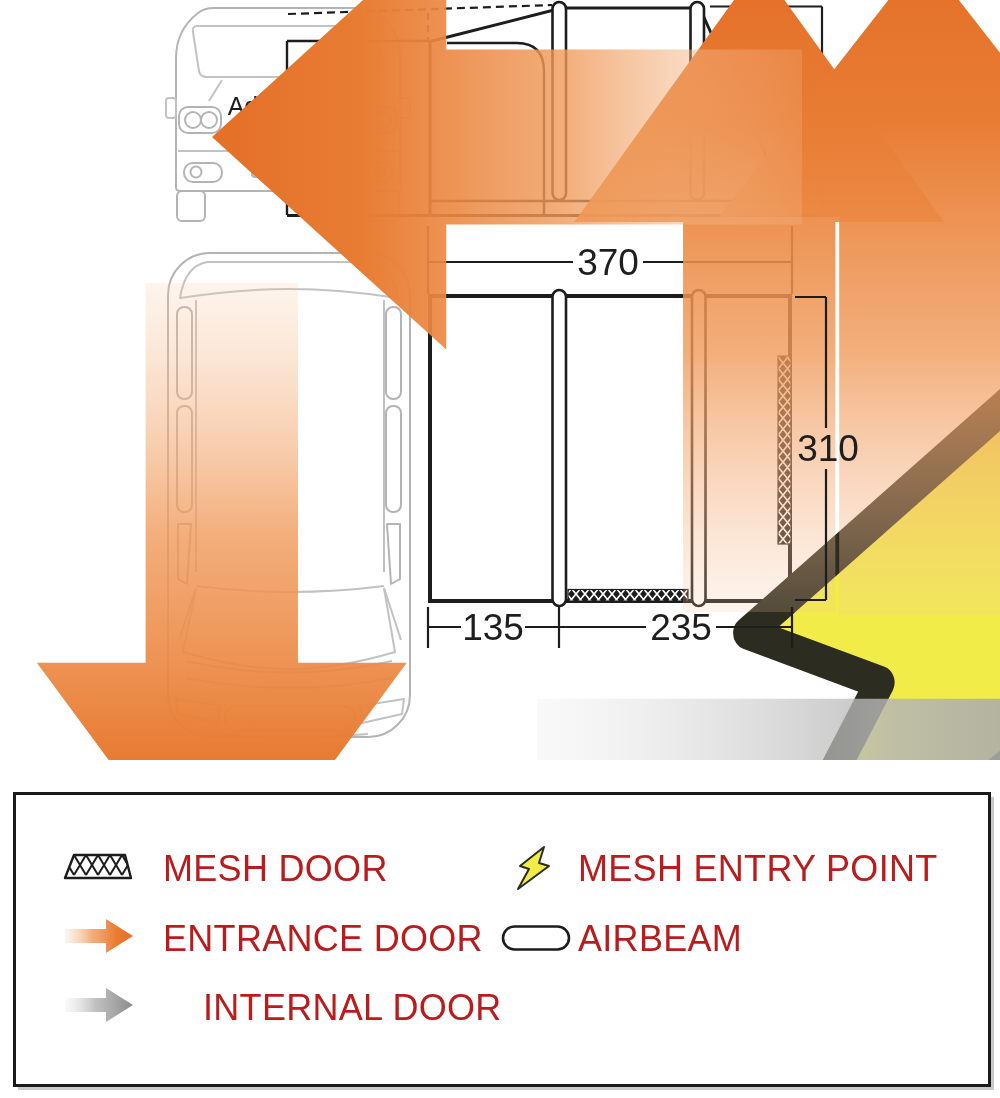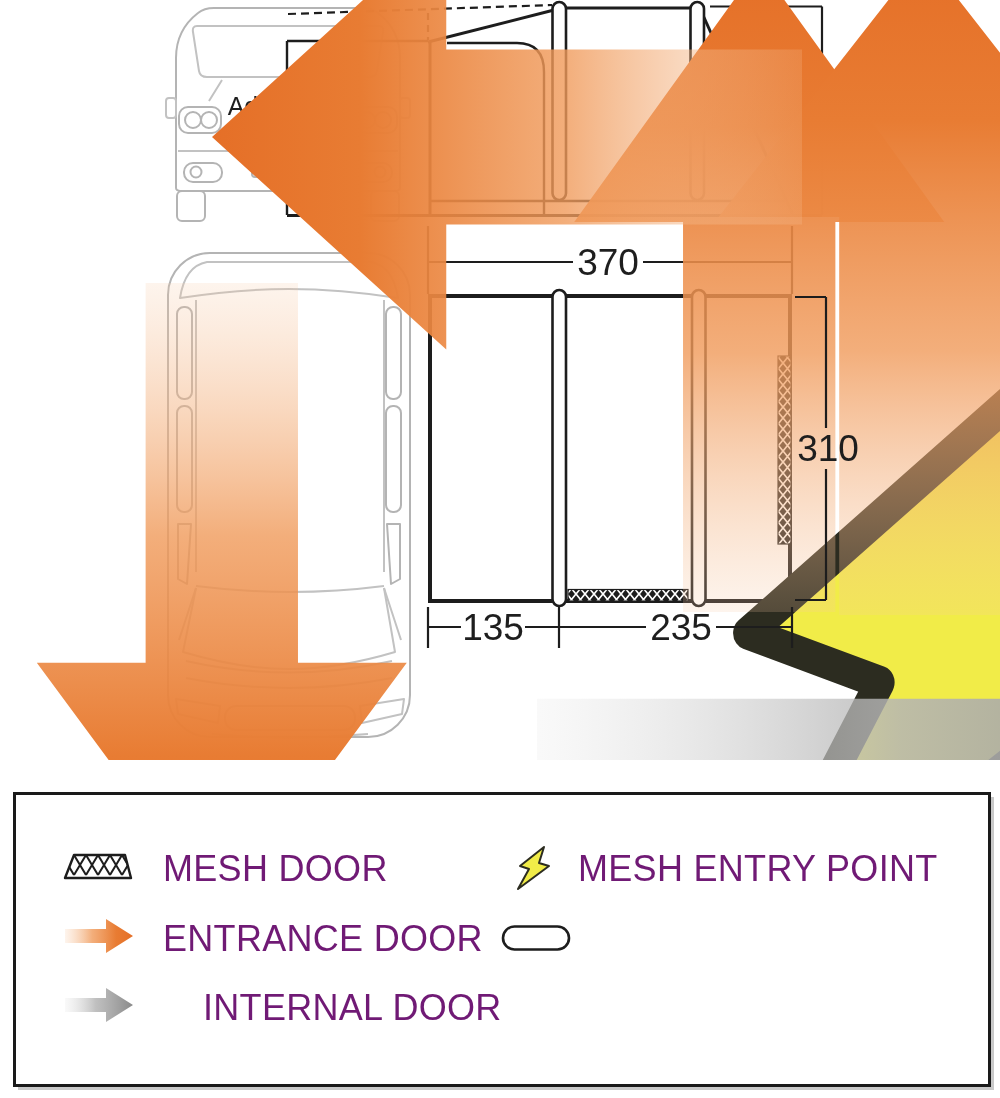--- a/index.html
+++ b/index.html
@@ -4,21 +4,21 @@
 <style>
   html,body{margin:0;padding:0;background:#ffffff;}
   .canvas{position:relative;width:1000px;height:1098px;background:#ffffff;overflow:hidden;
           font-family:"Liberation Sans", sans-serif;}
   .diagram-svg{position:absolute;left:0;top:0;}
   .dim-text{font-family:"Liberation Sans", sans-serif;font-size:37px;fill:#1e1e1e;text-anchor:middle;}
   .adj-label{font-family:"Liberation Sans", sans-serif;font-size:25px;fill:#1e1e1e;text-anchor:middle;}
   .adj-range{font-family:"Liberation Sans", sans-serif;font-size:34px;fill:#1e1e1e;text-anchor:middle;}
   .legend{position:absolute;left:13px;top:792px;width:972px;height:289px;background:#ffffff;
           border:3px solid #1a1a1a;box-shadow:4px 4px 0 -1px #c9c9c9;}
-  .lg-label{position:absolute;font-size:36px;line-height:40px;color:#701a75;white-space:nowrap;
+  .lg-label{position:absolute;font-size:36px;line-height:40px;color:#b91c1c;white-space:nowrap;
             letter-spacing:0.3px;}
   .lg-note{position:absolute;font-size:28px;line-height:32px;color:#1c1c1c;white-space:nowrap;}
   .lg-icon{position:absolute;display:block;}
 </style>
 </head>
 <body>
 
 <div class="canvas">
 
   <svg class="diagram-svg" width="1000" height="760" viewBox="0 0 1000 760">
@@ -187,16 +187,17 @@
     <div class="lg-label" style="left:147px;top:193px;margin-left:40px;">INTERNAL DOOR</div>
 
     <svg class="lg-icon" style="left:500px;top:50px;" width="38" height="46" viewBox="0 0 38 46">
       <path d="M 28,2 L 4,21 L 13,24 L 2,44 L 33,21 L 23,18 Z" fill="#f1ec48" stroke="#2c2c20" stroke-width="2" stroke-linejoin="round"></path>
     </svg>
     <div class="lg-label" style="left:562px;top:54px;">MESH ENTRY POINT</div>
 
     <svg class="lg-icon" style="left:485px;top:129px;" width="72" height="28" viewBox="0 0 72 28">
       <rect x="2" y="2.5" width="66" height="23" rx="11.5" fill="#ffffff" stroke="#1d1d1d" stroke-width="2.6"></rect>
     </svg>
+    <div class="lg-label" style="left:562px;top:124px;">AIRBEAM</div>
 
   </div>
 
 </div>
 
 </body></html>

